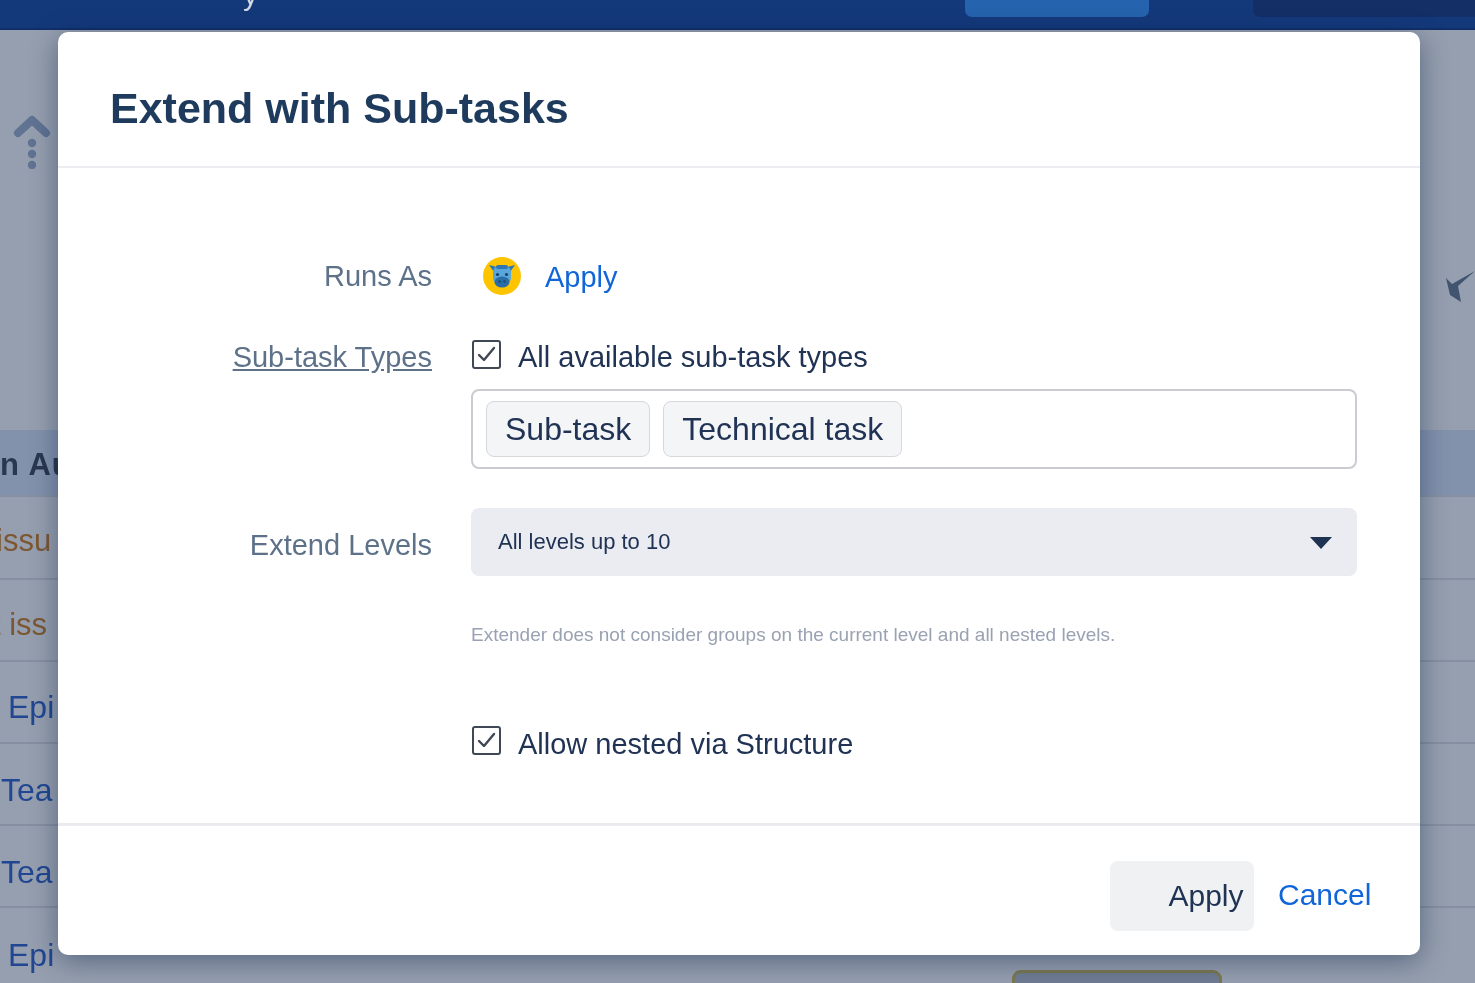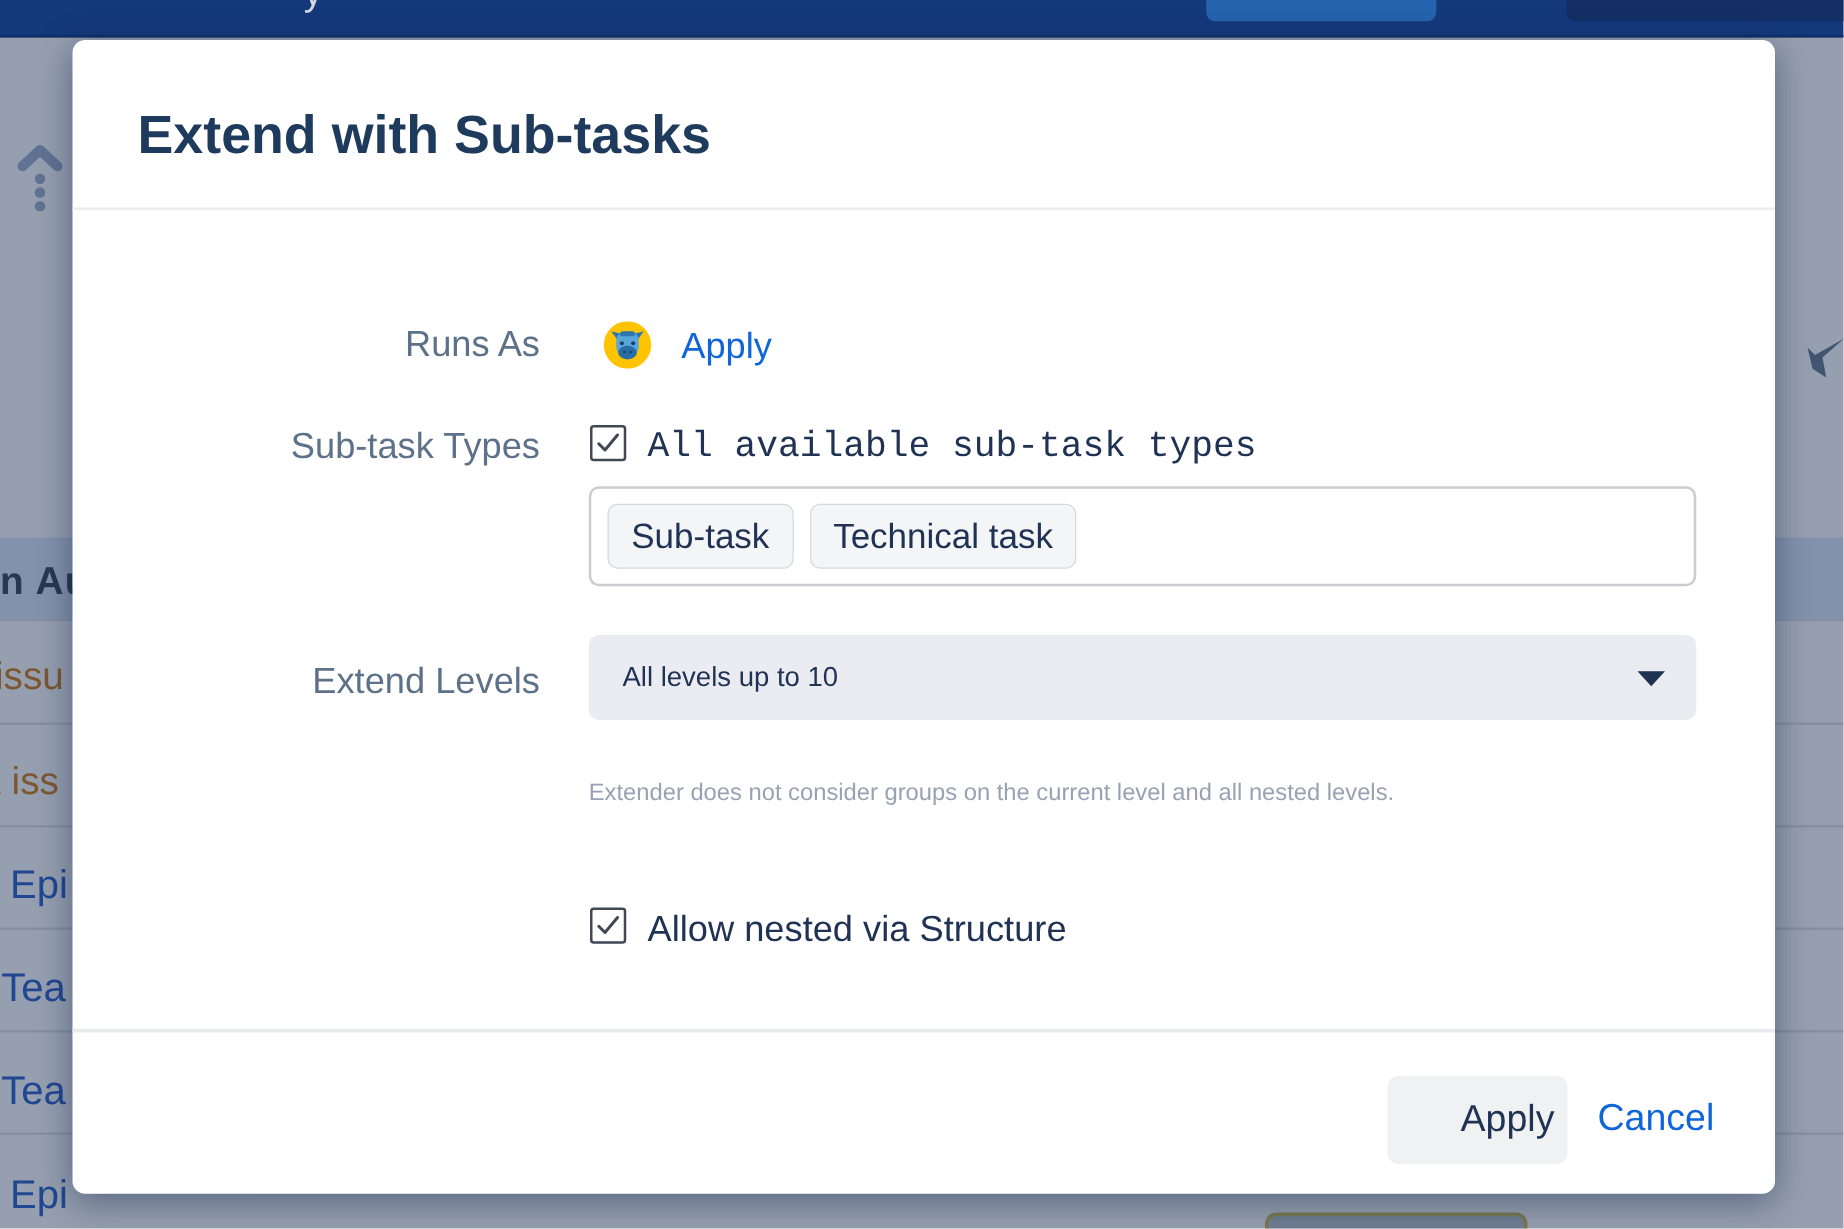--- a/index.html
+++ b/index.html
@@ -37,34 +37,34 @@
   .ghost-btn{position:absolute;left:1012px;top:940px;width:210px;height:28px;border:3px solid #cfba52;border-radius:9px;background:#bac2cd;}
 
   .overlay{position:absolute;left:0;top:30px;width:1475px;height:953px;background:var(--overlay);z-index:2;}
 
   
   .modal{position:absolute;left:58px;top:32px;width:1362px;height:923px;background:#fff;border-radius:10px;
          box-shadow:0 6px 28px rgba(9,30,66,0.45);z-index:3;}
   .modal-title{position:absolute;left:52px;top:52px;font-size:43px;color:var(--title);font-weight:700;}
   .hr-title{position:absolute;left:0;top:134px;width:1362px;height:2px;background:var(--divider);}
   .field-label{position:absolute;left:0;width:374px;text-align:right;font-size:29px;color:var(--label);}
-  .lbl-runs{top:228px;} .lbl-types{top:309px;} .lbl-levels{top:497px;}
+  .lbl-runs{top:228px;} .lbl-types{top:309px;text-decoration:underline;} .lbl-levels{top:497px;}
 
   .avatar{position:absolute;left:425px;top:225px;width:38px;height:38px;}
   .admin-link{position:absolute;left:487px;top:229px;font-size:29px;color:var(--link);cursor:pointer;}
 
   .cbx{position:absolute;width:29px;height:29px;border:2px solid #3f4854;border-radius:3px;background:#fff;
        display:flex;align-items:center;justify-content:center;}
   .cbx1{left:414px;top:308px;} .cbx2{left:414px;top:694px;}
   .cbx-label{position:absolute;font-size:29px;color:var(--body-text);}
-  .cbx1-label{left:460px;top:309px;font-family:Liberation Mono, monospace;} .cbx2-label{left:460px;top:696px;}
+  .cbx1-label{left:460px;top:309px;} .cbx2-label{left:460px;top:696px;}
 
   .tags-box{position:absolute;left:413px;top:357px;width:886px;height:80px;border:2px solid #caccd2;border-radius:8px;
             background:#fff;display:flex;align-items:center;gap:13px;padding:0 13px;}
-  .chip{font-size:28px;color:var(--body-text);background:var(--chip-bg);border:1px solid #d6d8dc;border-radius:8px;
+  .chip{font-size:32px;color:var(--body-text);background:var(--chip-bg);border:1px solid #d6d8dc;border-radius:8px;
         padding:9px 18px;line-height:1.15;cursor:default;}
 
   .dropdown{position:absolute;left:413px;top:476px;width:886px;height:68px;background:var(--field-bg);border-radius:8px;cursor:pointer;}
   .dropdown-value{position:absolute;left:27px;top:0;line-height:68px;font-size:22px;color:var(--body-text);text-align:center;}
   .dropdown-arrow{position:absolute;right:25px;top:29px;width:0;height:0;
                   border-left:11px solid transparent;border-right:11px solid transparent;border-top:12px solid #1e3252;}
 
   .help-text{position:absolute;left:413px;top:578px;width:836px;font-size:19px;color:var(--help);line-height:49px;}
 
   .hr-footer{position:absolute;left:0;top:791px;width:1362px;height:3px;background:#e9ebee;}

